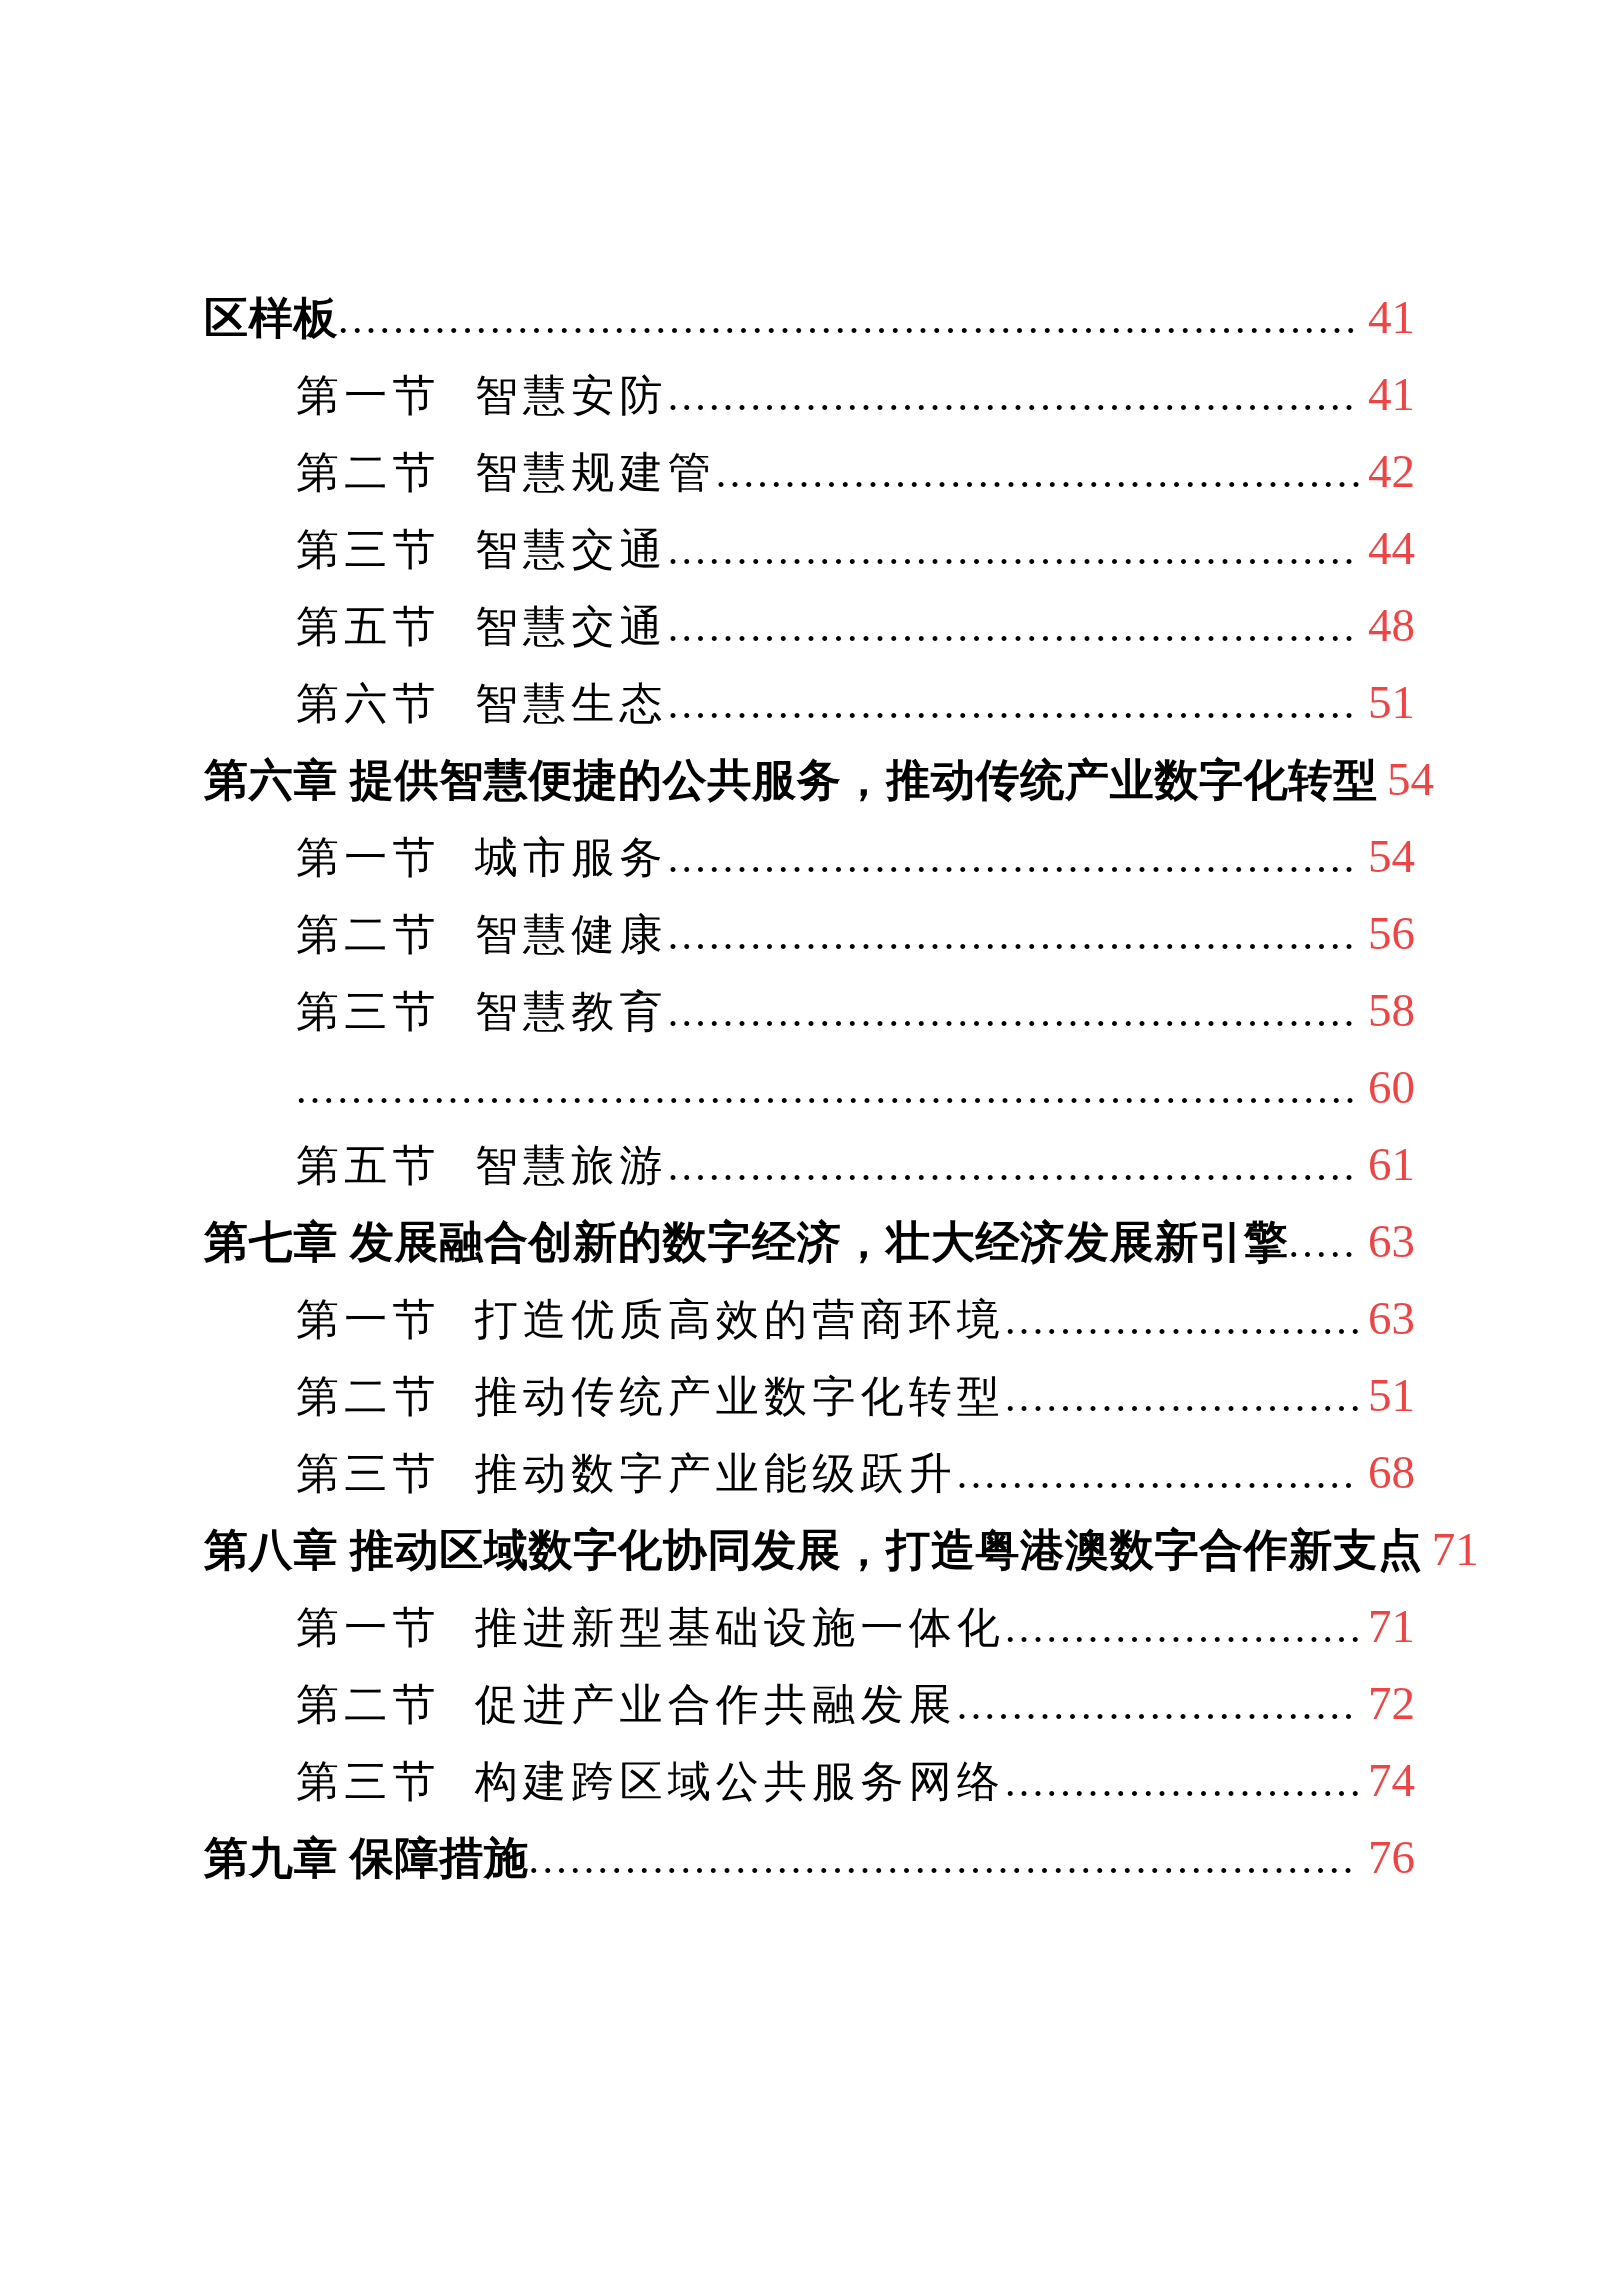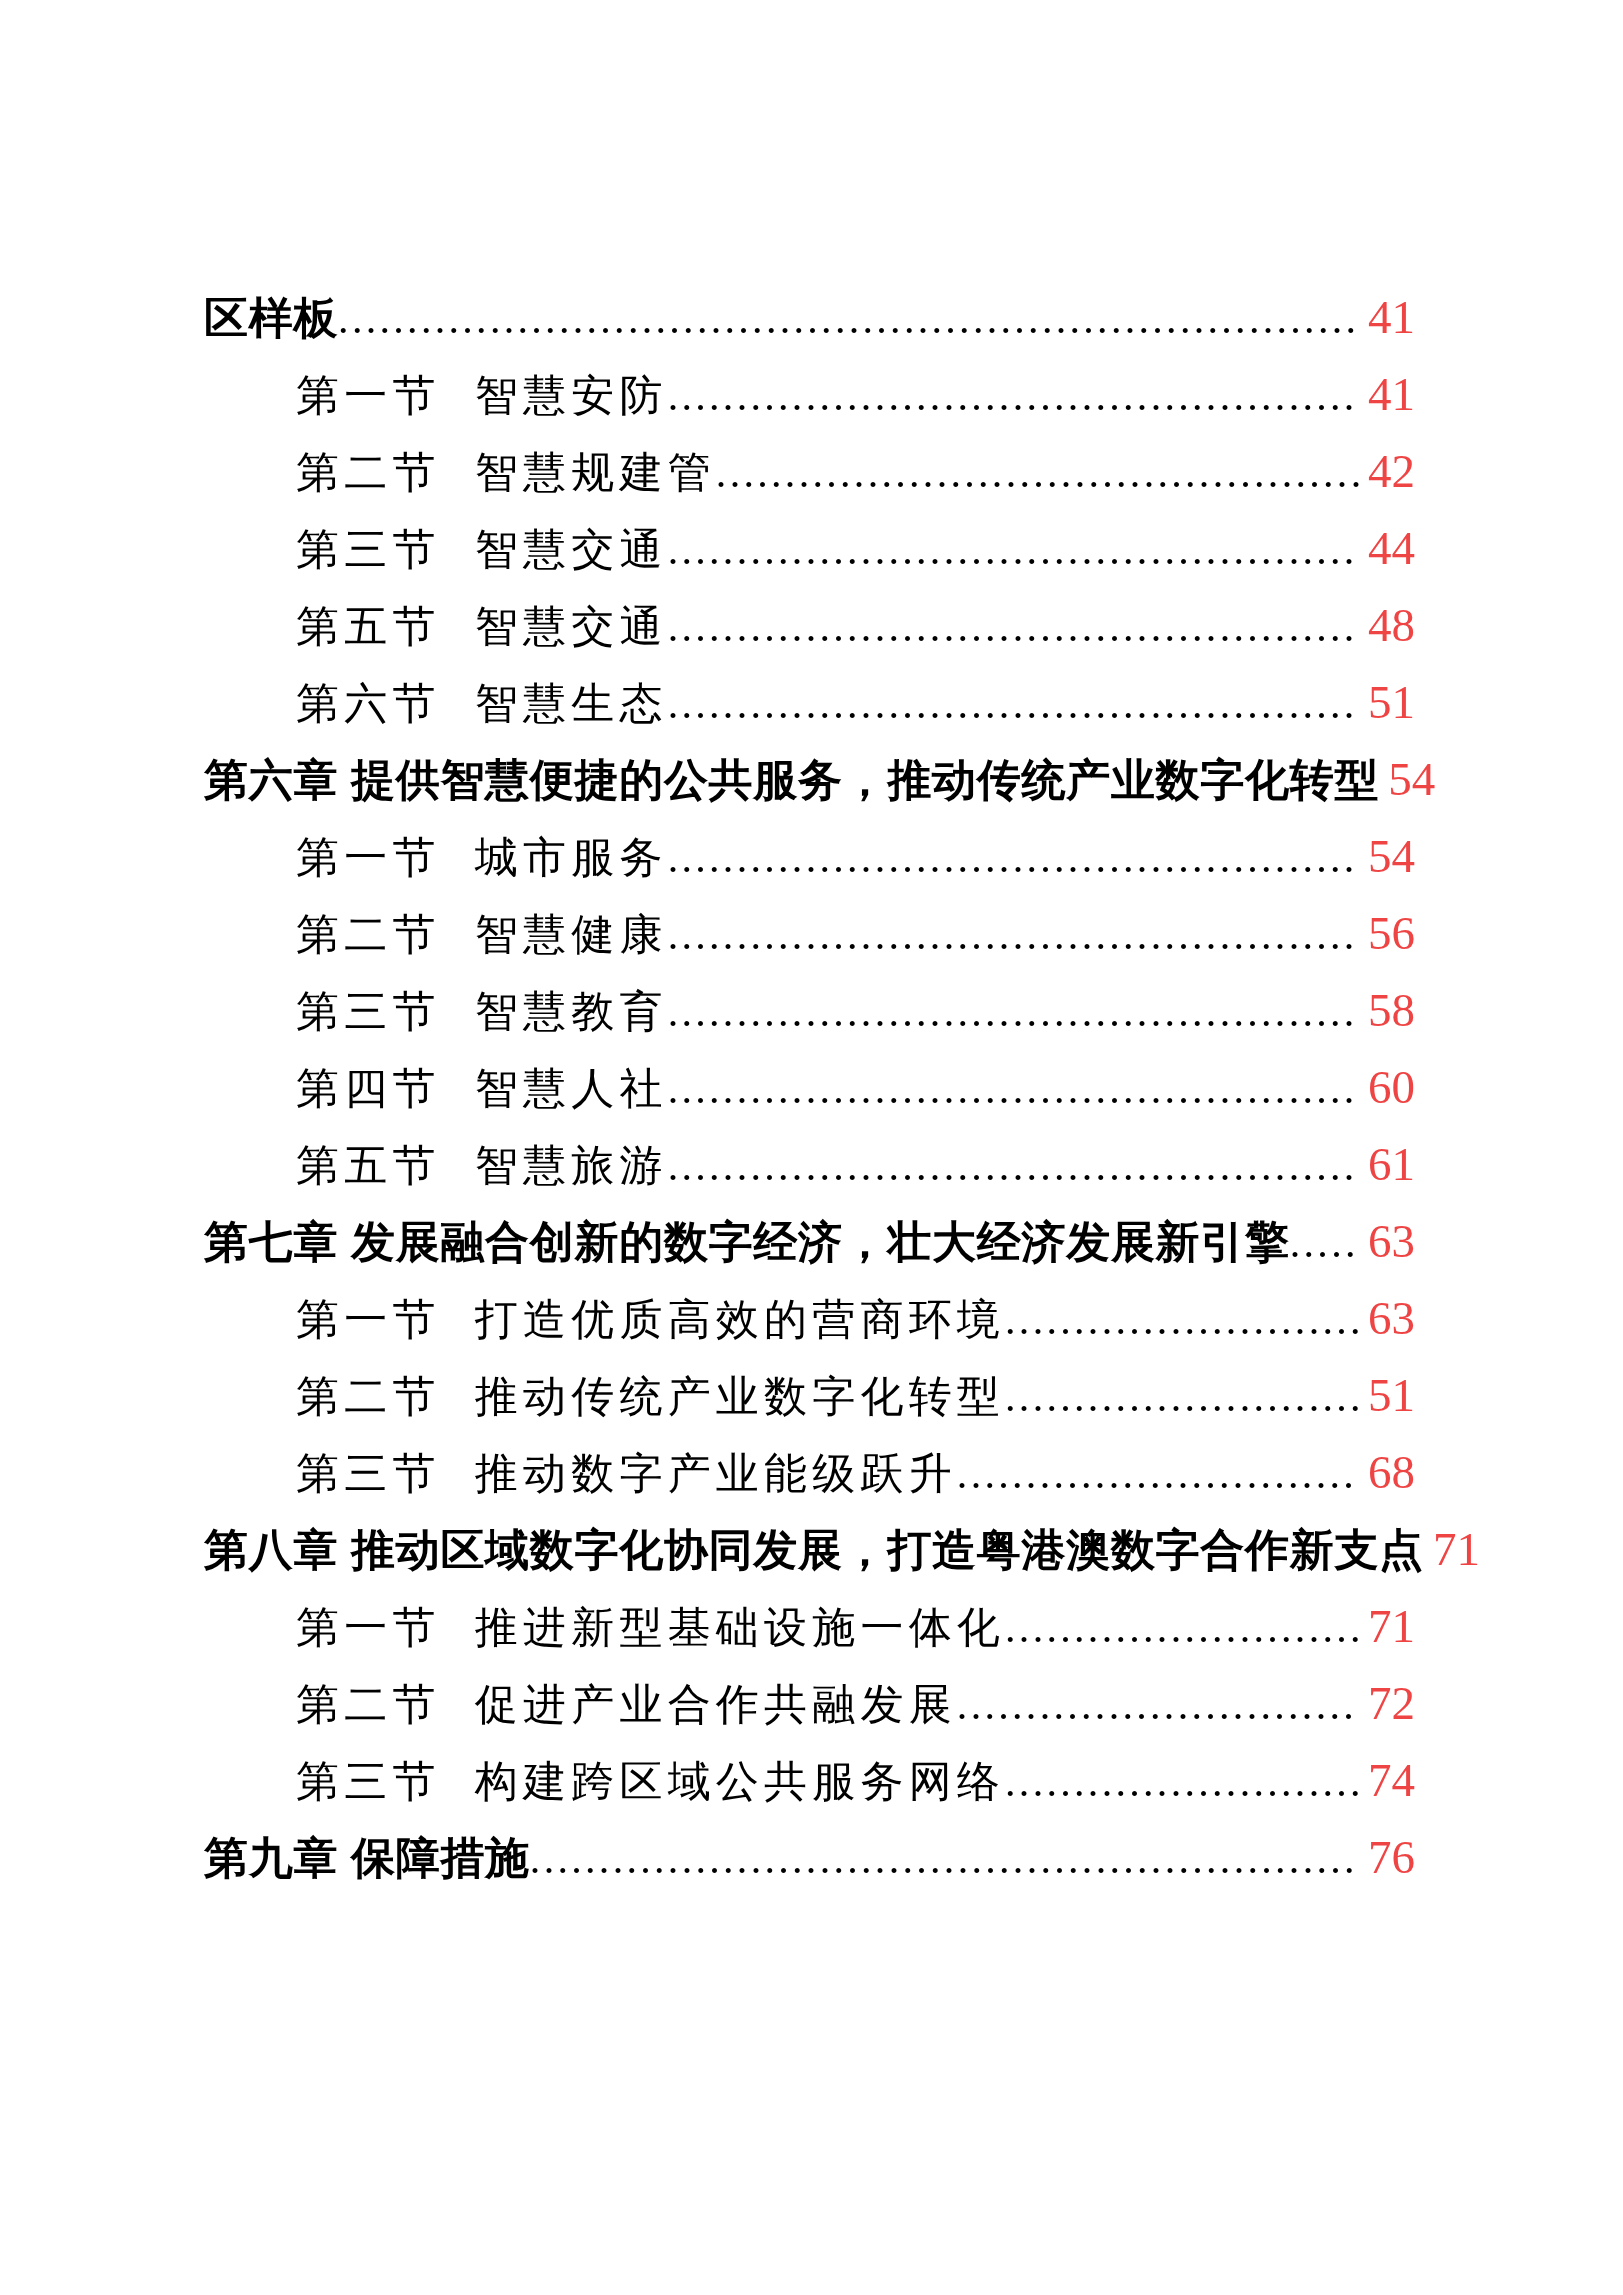--- a/index.html
+++ b/index.html
@@ -31,21 +31,21 @@
     line-height: 77px;
     white-space: nowrap;
     color: #000000;
   }
   .toc-row .title {
     flex: 0 0 auto;
     white-space: pre;
   }
   
   .toc-row.chapter .title {
-    font-family: Liberation Sans, sans-serif;
+    font-family: Liberation Serif, serif;
     font-weight: 700;
     font-size: 44px;
     letter-spacing: 0.7px;
   }
   
   .toc-row.section {
     padding-left: 92px;
   }
   .toc-row.section .title {
     font-family: Liberation Serif, serif;
@@ -125,21 +125,20 @@
     <span class="title">第二节 智慧健康</span>
     <span class="dots"></span>
     <span class="page-num">56</span>
   </div>
       <div class="toc-row section">
     <span class="title">第三节 智慧教育</span>
     <span class="dots"></span>
     <span class="page-num">58</span>
   </div>
       <div class="toc-row section">
-    <span class="title">第四节 智慧人社</span>
     <span class="dots"></span>
     <span class="page-num">60</span>
   </div>
       <div class="toc-row section">
     <span class="title">第五节 智慧旅游</span>
     <span class="dots"></span>
     <span class="page-num">61</span>
   </div>
       <div class="toc-row chapter">
     <span class="title">第七章 发展融合创新的数字经济，壮大经济发展新引擎</span>

